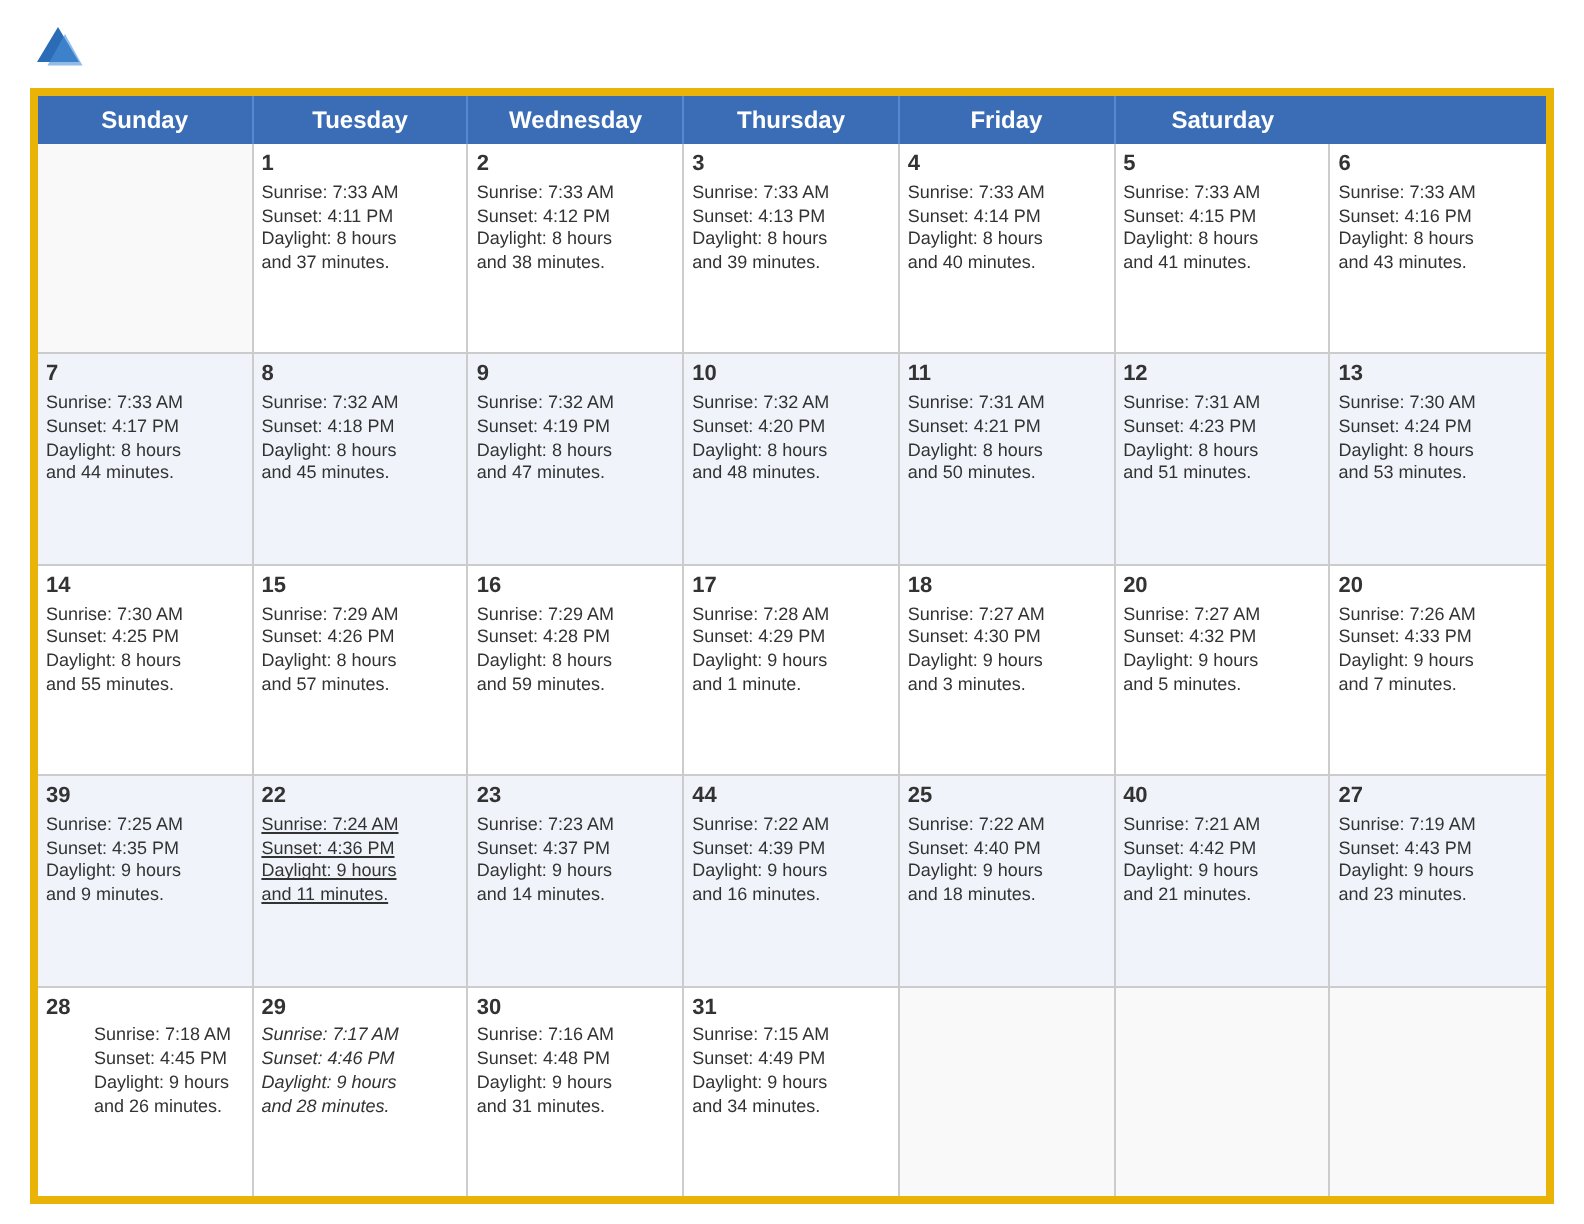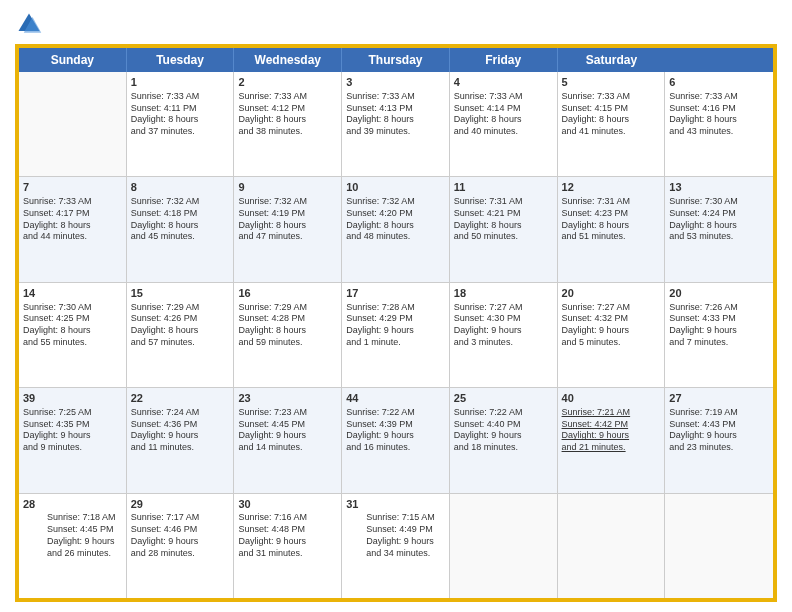--- a/index.html
+++ b/index.html
@@ -299,49 +299,49 @@
         <div class="cal-row alt-row">
           <div class="cal-cell">
             <span class="day-num">39</span>
             <div class="cell-info" style="white-space: pre-line;">Sunrise: 7:25 AM
 Sunset: 4:35 PM
 Daylight: 9 hours
 and 9 minutes.</div>
           </div>
           <div class="cal-cell">
             <span class="day-num">22</span>
-            <div class="cell-info" style="white-space: pre-line;">Sunrise: 7:24 AM
+            <div class="cell-info" style="white-space: pre-line; text-decoration: underline;">Sunrise: 7:24 AM
 Sunset: 4:36 PM
 Daylight: 9 hours
 and 11 minutes.</div>
           </div>
           <div class="cal-cell">
             <span class="day-num">23</span>
             <div class="cell-info" style="white-space: pre-line;">Sunrise: 7:23 AM
-Sunset: 4:45 PM
+Sunset: 4:37 PM
 Daylight: 9 hours
 and 14 minutes.</div>
           </div>
           <div class="cal-cell">
             <span class="day-num">44</span>
             <div class="cell-info" style="white-space: pre-line;">Sunrise: 7:22 AM
 Sunset: 4:39 PM
 Daylight: 9 hours
 and 16 minutes.</div>
           </div>
           <div class="cal-cell">
             <span class="day-num">25</span>
             <div class="cell-info" style="white-space: pre-line;">Sunrise: 7:22 AM
 Sunset: 4:40 PM
 Daylight: 9 hours
 and 18 minutes.</div>
           </div>
           <div class="cal-cell">
             <span class="day-num">40</span>
-            <div class="cell-info" style="white-space: pre-line; text-decoration: underline;">Sunrise: 7:21 AM
+            <div class="cell-info" style="white-space: pre-line;">Sunrise: 7:21 AM
 Sunset: 4:42 PM
 Daylight: 9 hours
 and 21 minutes.</div>
           </div>
           <div class="cal-cell">
             <span class="day-num">27</span>
             <div class="cell-info" style="white-space: pre-line;">Sunrise: 7:19 AM
 Sunset: 4:43 PM
 Daylight: 9 hours
 and 23 minutes.</div>
@@ -350,35 +350,35 @@
         <div class="cal-row">
           <div class="cal-cell">
             <span class="day-num">28</span>
             <div class="cell-info" style="white-space: pre-line; margin-left: 24px;">Sunrise: 7:18 AM
 Sunset: 4:45 PM
 Daylight: 9 hours
 and 26 minutes.</div>
           </div>
           <div class="cal-cell">
             <span class="day-num">29</span>
-            <div class="cell-info" style="white-space: pre-line;">Sunrise: 7:17 AM
+            <div class="cell-info" style="white-space: pre-line; font-style: italic;">Sunrise: 7:17 AM
 Sunset: 4:46 PM
 Daylight: 9 hours
 and 28 minutes.</div>
           </div>
           <div class="cal-cell">
             <span class="day-num">30</span>
             <div class="cell-info" style="white-space: pre-line;">Sunrise: 7:16 AM
 Sunset: 4:48 PM
 Daylight: 9 hours
 and 31 minutes.</div>
           </div>
           <div class="cal-cell">
             <span class="day-num">31</span>
-            <div class="cell-info" style="white-space: pre-line; margin-left: 20px;">Sunrise: 7:15 AM
+            <div class="cell-info" style="white-space: pre-line;">Sunrise: 7:15 AM
 Sunset: 4:49 PM
 Daylight: 9 hours
 and 34 minutes.</div>
           </div>
           <div class="cal-cell empty"></div>
           <div class="cal-cell empty"></div>
           <div class="cal-cell empty"></div>
         </div>
       </div>
   </div>

